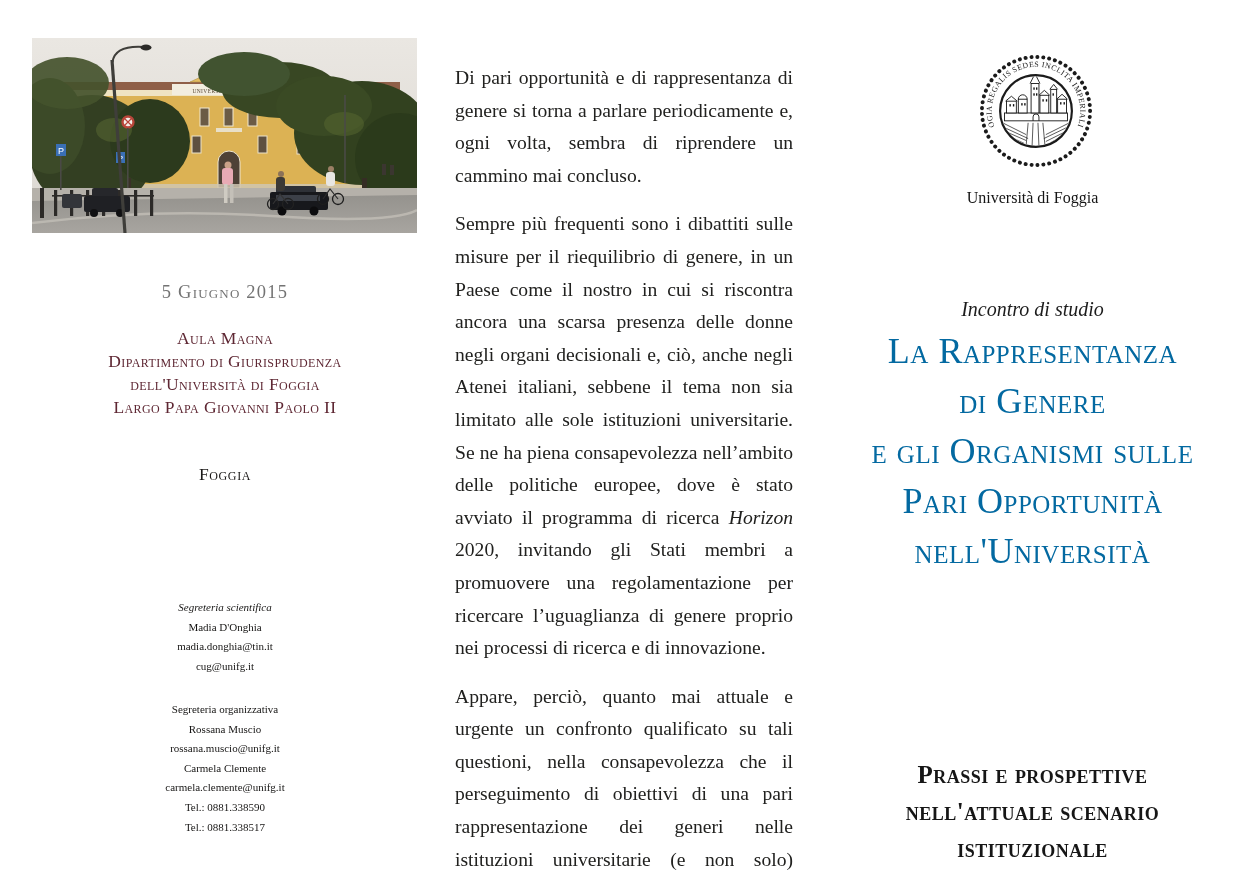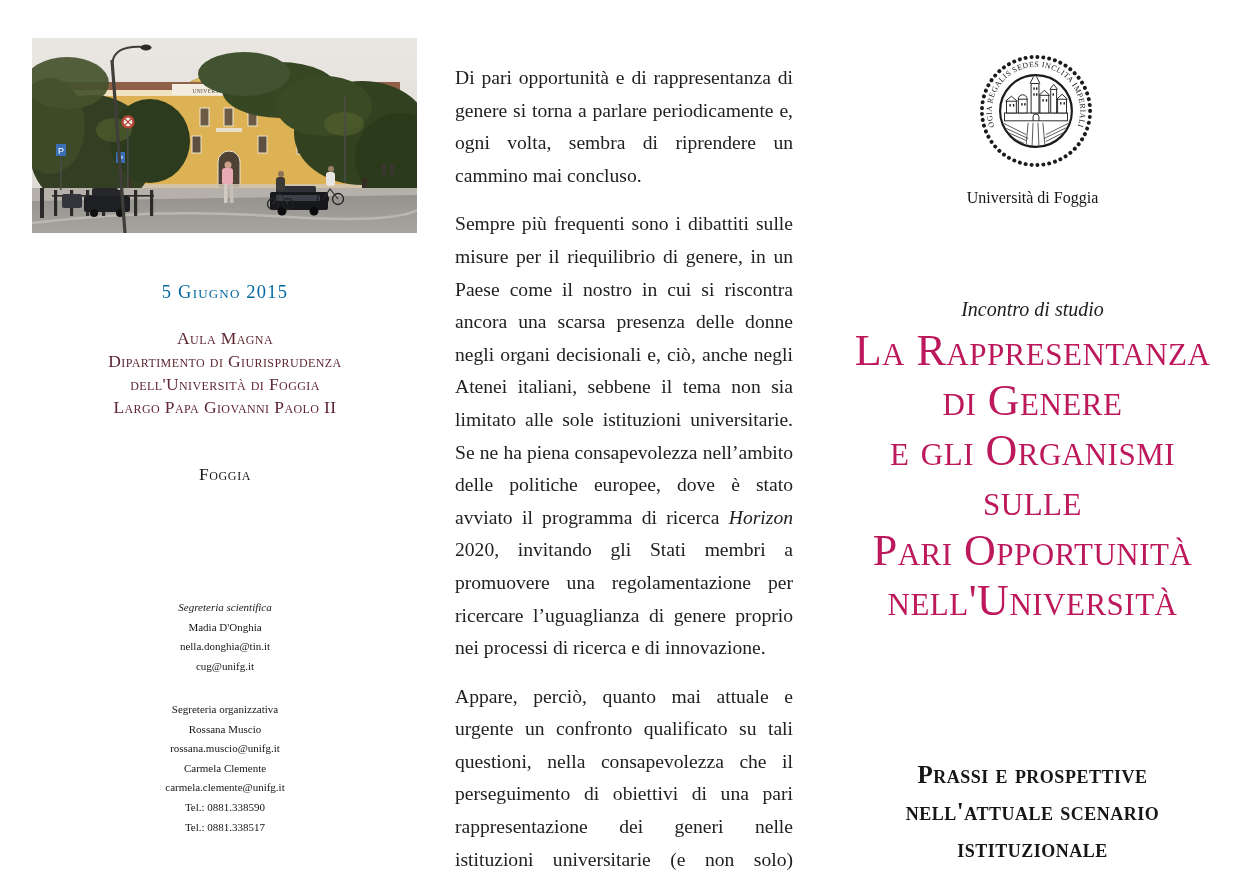--- a/index.html
+++ b/index.html
@@ -4,40 +4,40 @@
 <style>
   * { margin:0; padding:0; box-sizing:border-box; }
   html,body { background:#ffffff; }
   body { font-family:"Liberation Serif","DejaVu Serif",serif; }
   .page { position:relative; width:1245px; height:879px; background:#ffffff; overflow:hidden; }
 
   
   .photo { position:absolute; left:32px; top:38px; width:385px; height:195px; }
   .photo svg { display:block; width:100%; height:100%; }
   .lc { position:absolute; left:33px; width:384px; text-align:center; }
-  .date { top:282px; font-size:18.5px; font-variant:small-caps; letter-spacing:1.2px; color:#0369a1; }
+  .date { top:282px; font-size:18.5px; font-variant:small-caps; letter-spacing:1.2px; color:#737373; }
   .venue { top:327px; font-size:17.5px; line-height:23px; font-variant:small-caps; letter-spacing:.4px; color:#5e2733; }
   .city { top:464px; font-size:17.5px; font-variant:small-caps; letter-spacing:.6px; color:#1a1817; }
   .sec { font-size:11px; line-height:19.6px; color:#161514; }
   .sec1 { top:598px; }
   .sec2 { top:700px; }
   .sec-title-italic { font-style:italic; }
 
   
   .col-center { position:absolute; left:439px; top:46px; width:370px; font-size:19.6px; line-height:32.6px; text-align:justify; color:#21211f; hyphens:auto; }
   .col-center p { margin:16px; }
   .col-center i { font-style:italic; }
 
   
   .seal { position:absolute; left:977px; top:52px; width:118px; height:118px; }
   .seal svg { display:block; width:100%; height:100%; }
   .rc { position:absolute; left:835px; width:395px; text-align:center; }
   .uni-name { top:189px; font-size:16px; color:#151515; }
   .event-type { top:266px; font-size:20px; font-style:italic; color:#1c1c1c;margin-top:32px; }
-  .title { top:326px; font-size:44px; line-height:50px; font-variant:small-caps; letter-spacing:.5px; color:#be185d; }
+  .title { top:326px; font-size:36px; line-height:50px; font-variant:small-caps; letter-spacing:.5px; color:#0369a1; }
   .subtitle { top:728px; font-size:25px; line-height:37px; font-variant:small-caps; letter-spacing:.5px; font-weight:bold; color:#161616;margin-top:28px; }
 </style>
 </head>
 <body>
 
 <div class="page">
 
   <div class="photo">
     <svg viewBox="0 0 385 195" preserveAspectRatio="none">
       <defs>
@@ -188,21 +188,21 @@
       <div class="venue-line">dell'Università di Foggia</div>
       <div class="venue-line">Largo Papa Giovanni Paolo II</div>
     </div>
 
   <div class="lc city">Foggia</div>
 
   <div class="lc sec sec1">
     <div class="sec-title-italic">Segreteria scientifica</div>
     <div>
         <div class="sec-line">Madia D'Onghia</div>
-        <div class="sec-line">nella.donghia@tin.it</div>
+        <div class="sec-line">madia.donghia@tin.it</div>
         <div class="sec-line">cug@unifg.it</div>
       </div>
   </div>
 
   <div class="lc sec sec2">
     <div>Segreteria organizzativa</div>
     <div>
         <div class="sec-line">Rossana Muscio</div>
         <div class="sec-line">rossana.muscio@unifg.it</div>
         <div class="sec-line">Carmela Clemente</div>

